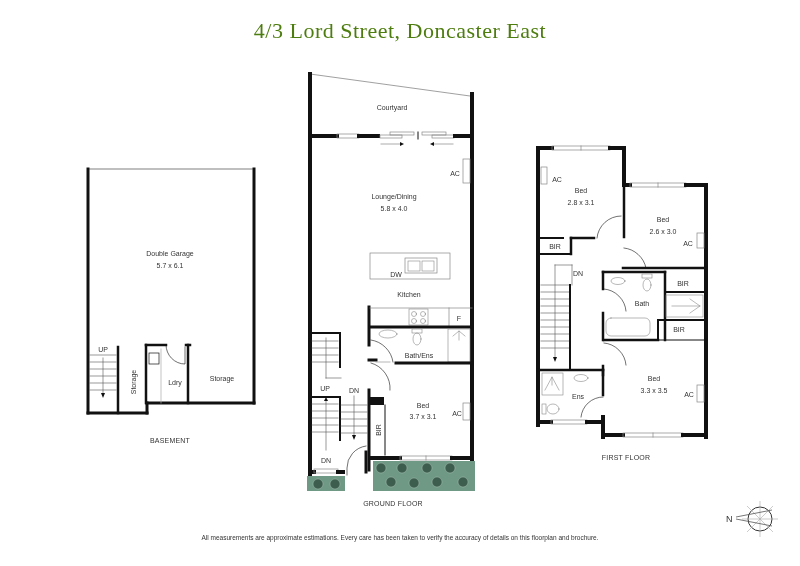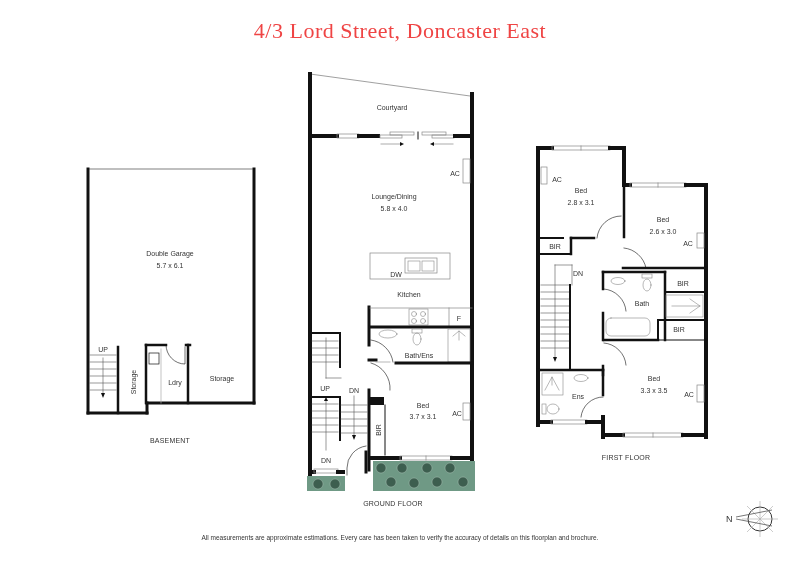--- a/index.html
+++ b/index.html
@@ -1,17 +1,17 @@
 <!DOCTYPE html>
 <html><head>
 <meta charset="utf-8">
 <style>
   html, body { margin:0; padding:0; background:#ffffff; }
   body { width:800px; height:566px; position:relative; overflow:hidden; font-family:"Liberation Sans", sans-serif; color:#222; }
-  .title { position:absolute; left:0; top:18px; width:800px; text-align:center; font-family:"Liberation Serif", serif; font-size:22px; letter-spacing:0.5px; color:#ef4444; }
+  .title { position:absolute; left:0; top:18px; width:800px; text-align:center; font-family:"Liberation Serif", serif; font-size:22px; letter-spacing:0.5px; color:#4d7c0f; }
   svg.plan { position:absolute; left:0; top:0; }
   .lbl { position:absolute; font-size:7px; color:#333; text-align:center; white-space:nowrap; transform:translate(-50%,-50%); }
   .lbl.rot { transform:translate(-50%,-50%) rotate(-90deg); }
   .floor-lbl { position:absolute; font-size:7px; color:#333; transform:translate(-50%,-50%); letter-spacing:0.2px; }
   .disclaimer { position:absolute; left:0; top:534px; width:800px; text-align:center; font-size:6.5px; color:#333; }
   .compass-n { position:absolute; left:726px; top:514px; font-size:9px; color:#333; }
 </style>
 </head>
 <body>
 

